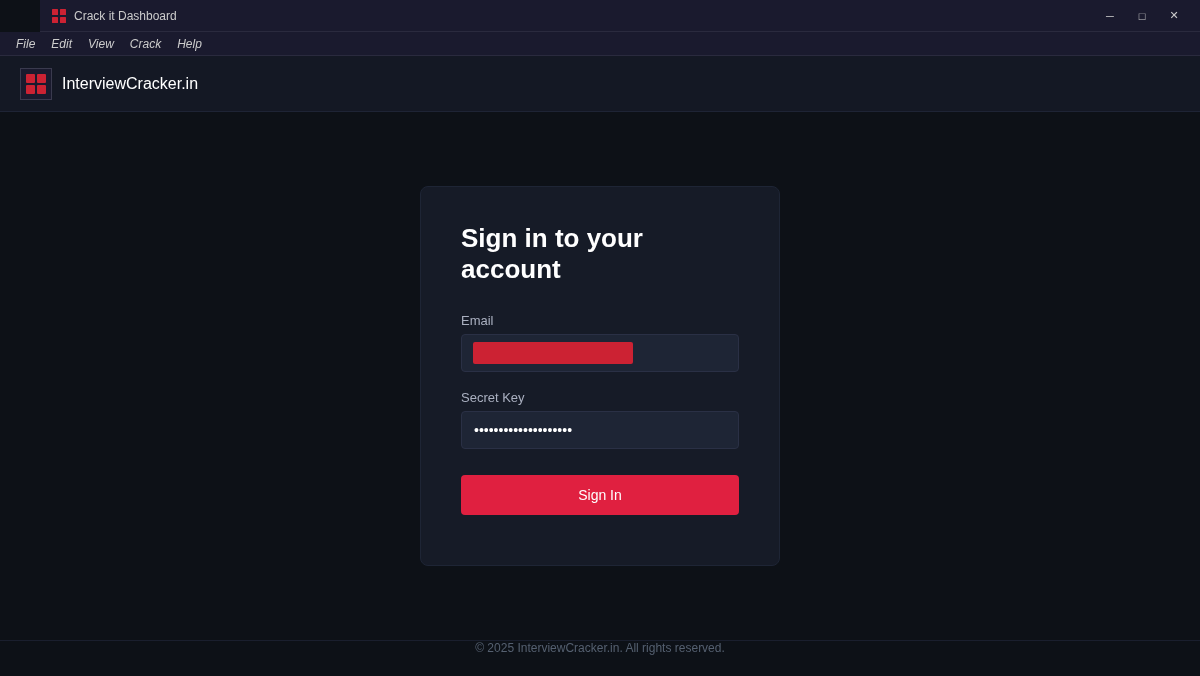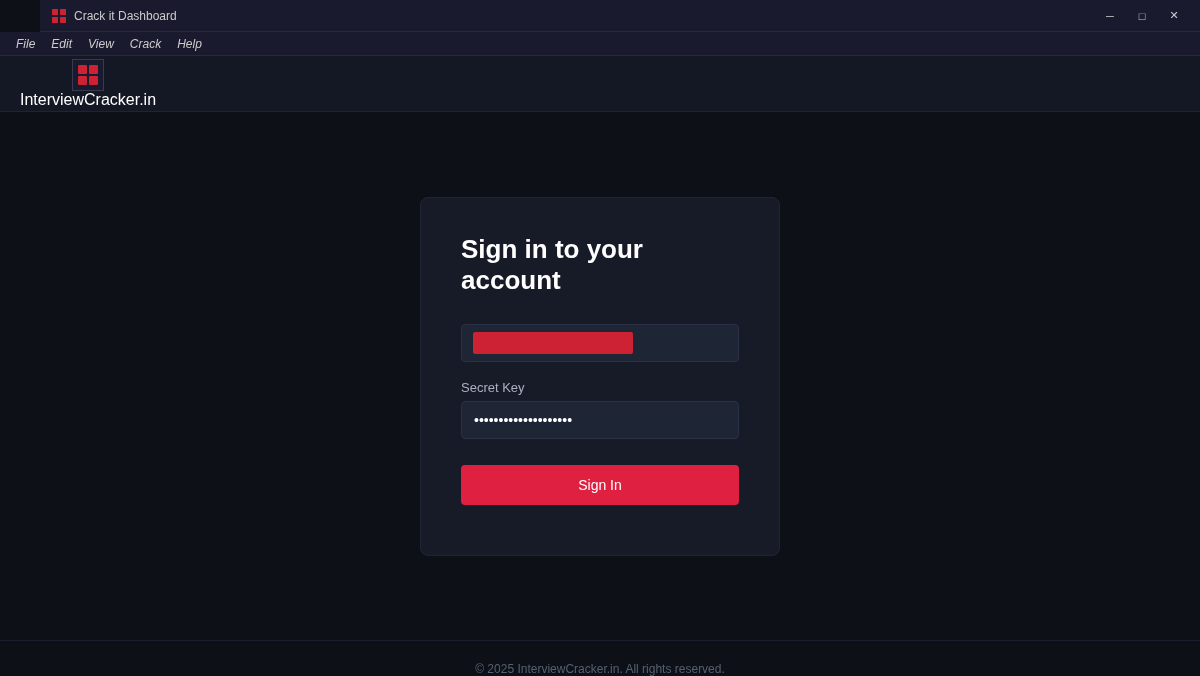--- a/index.html
+++ b/index.html
@@ -94,21 +94,21 @@
       display: flex;
       align-items: center;
       padding: 0 20px;
       flex-shrink: 0;
       border-bottom: 1px solid #1e2435;
     }
 
     .logo-container {
       display: flex;
       align-items: center;
-      flex-direction: column;
+      gap: 10px;
     }
 
     .logo-icon {
       width: 32px;
       height: 32px;
       background-color: #1a1a2e;
       border: 1px solid #3a3a4e;
       display: flex;
       align-items: center;
       justify-content: center;
@@ -209,21 +209,21 @@
       color: #e02040;
       text-decoration: none;
       cursor: pointer;
     }
 
     
     .footer {
       background-color: #0d1117;
       height: 36px;
       display: flex;
-      align-items: flex-end;
+      align-items: flex-start;
       justify-content: center;
       flex-shrink: 0;
       border-top: 1px solid #1a1f2e;
     }
 
     .footer-text {
       color: #556070;
       font-size: 12px;
     }
 
@@ -285,20 +285,21 @@
     <span class="logo-text">InterviewCracker.in</span>
   </div>
 </div>
 
 <div class="main-content">
   <div class="signin-card">
     <h1 class="signin-title">Sign in to your account</h1>
 
     
     <div class="form-group">
+      <label class="form-label">Email</label>
       <div class="input-wrapper">
         <input type="email" class="form-input" value="" style="">
         <div class="redaction-overlay"></div>
       </div>
     </div>
 
     
     <div class="form-group">
       <label class="form-label">Secret Key</label>
       <input type="password" class="form-input" value="secretkeyvalue123456" style="">

